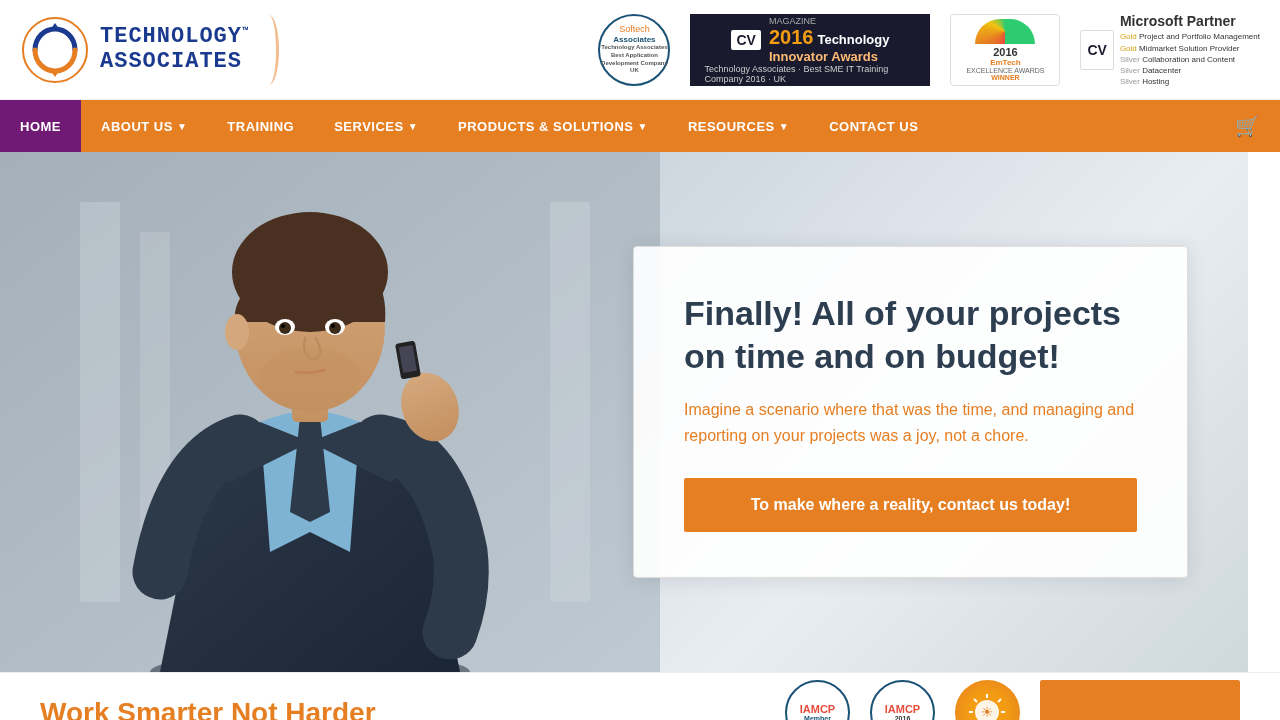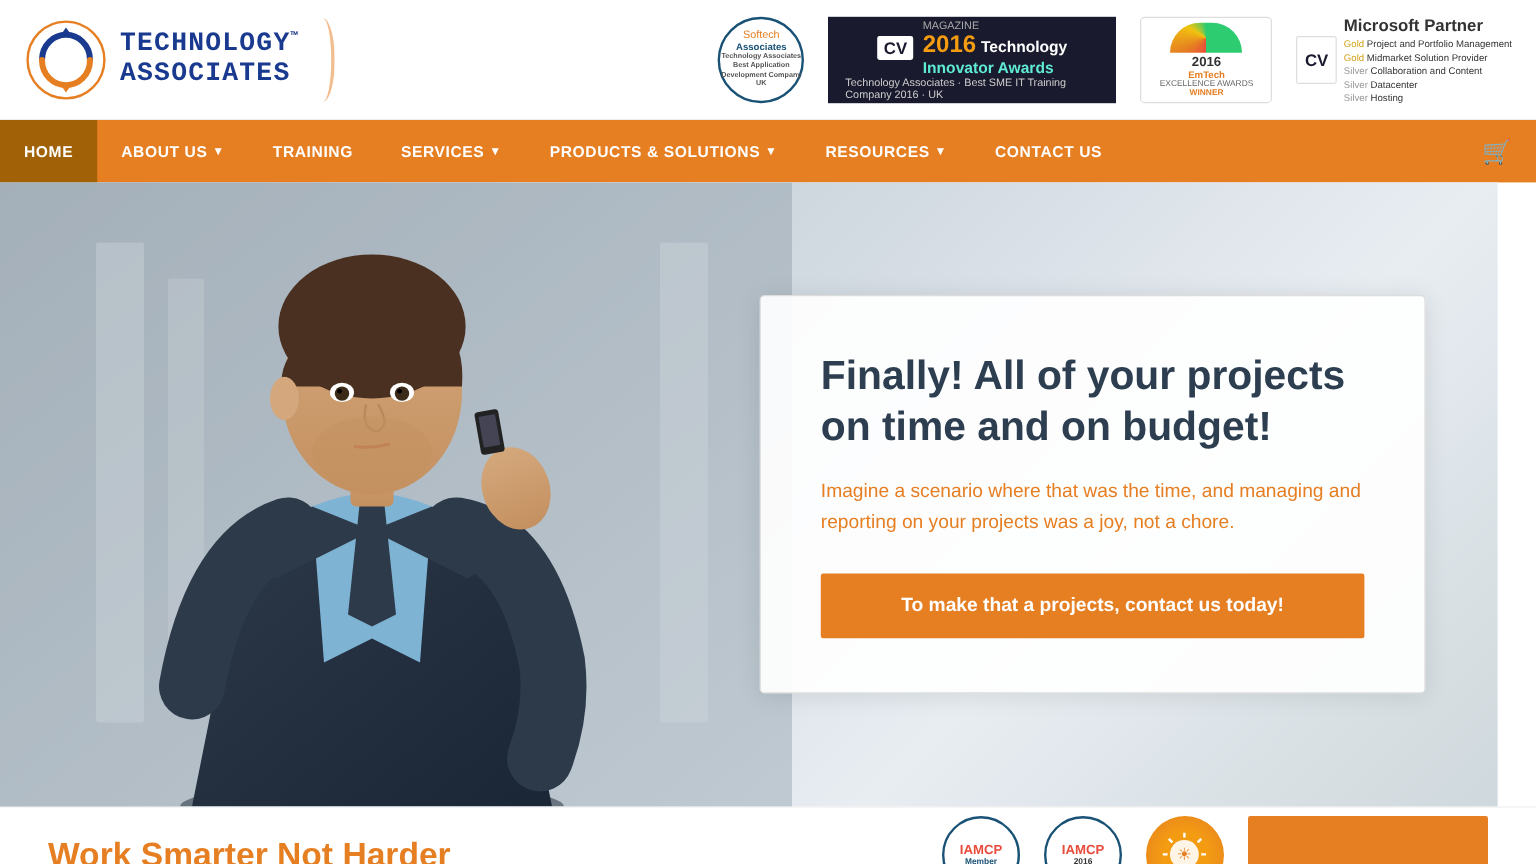--- a/index.html
+++ b/index.html
@@ -79,21 +79,21 @@
     }
     .cv-icon {
       background: #fff;
       color: #1a1a2e;
       font-weight: 900;
       font-size: 14px;
       padding: 2px 5px;
       border-radius: 2px;
     }
     .cv-badge .year { color: #f39c12; font-size: 20px; font-weight: 900; }
-    .cv-badge .award-title { font-size: 13px; font-weight: bold; color: #5eead4; }
+    .cv-badge .award-title { font-size: 13px; font-weight: bold; color: #fdba74; }
     .cv-badge .award-sub { font-size: 9px; color: #ccc; }
     
     .emtech-badge {
       width: 110px;
       height: 72px;
       display: flex;
       flex-direction: column;
       align-items: center;
       justify-content: center;
       border: 1px solid #ddd;
@@ -147,21 +147,21 @@
       padding: 0 20px;
       color: #fff;
       text-decoration: none;
       font-size: 13px;
       font-weight: bold;
       letter-spacing: 0.5px;
       white-space: nowrap;
       cursor: pointer;
       transition: background 0.2s;
     }
-    nav a.active { background: #a16207; }
+    nav a.active { background: #701a75; }
     nav a .arrow { margin-left: 4px; font-size: 10px; }
     nav .cart-btn {
       margin-left: auto;
       display: flex;
       align-items: center;
       padding: 0 20px;
       color: #fff;
       font-size: 20px;
       cursor: pointer;
     }
@@ -461,21 +461,21 @@
 
       <ellipse cx="237" cy="180" rx="12" ry="18" fill="#d4a87c"></ellipse>
 
       <ellipse cx="310" cy="225" rx="50" ry="30" fill="#c49060" opacity="0.4"></ellipse>
     </svg>
   </div>
 
   <div class="hero-card">
     <h1>Finally! All of your projects on time and on budget!</h1>
     <p>Imagine a scenario where that was the time, and managing and reporting on your projects was a joy, not a chore.</p>
-    <button class="hero-cta">To make that a projects, contact us today!</button>
+    <button class="hero-cta">To make where a reality, contact us today!</button>
   </div>
 </section>
 
 <div class="bottom-bar">
   <span class="bottom-text">Work Smarter Not Harder</span>
   <div class="bottom-badges">
 
     <div class="iamcp-badge">
       <span class="iamcp-title">IAMCP</span>
       <span style="font-size:7px;">Member</span>

